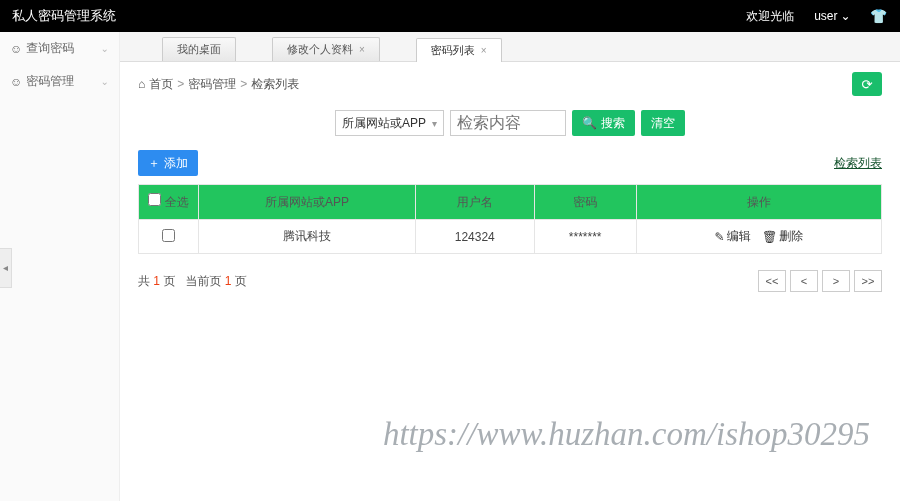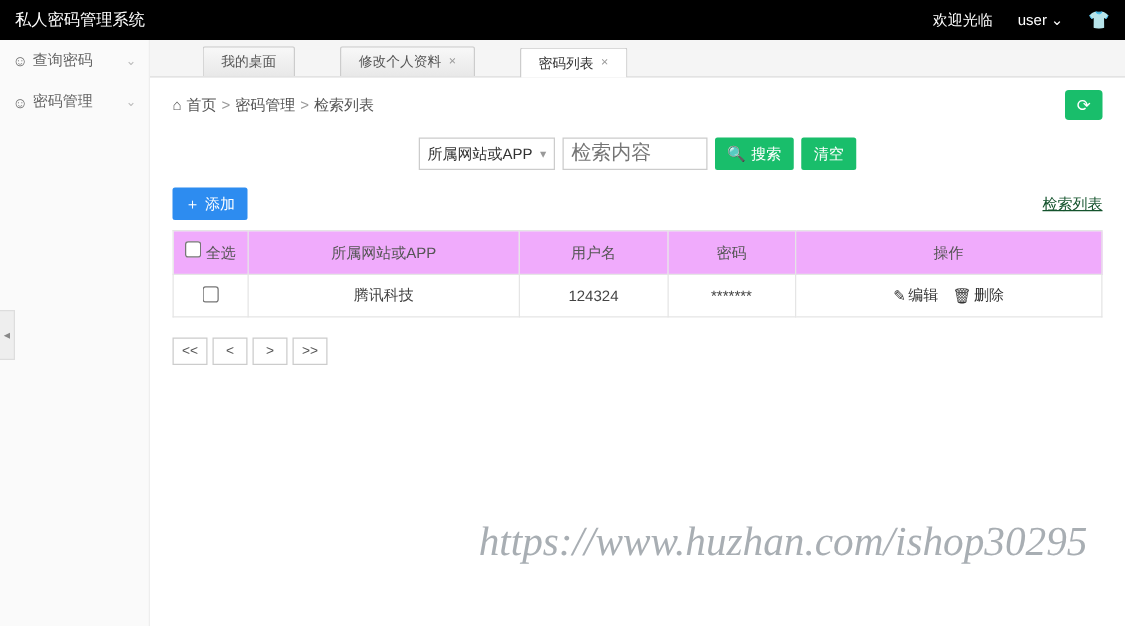--- a/index.html
+++ b/index.html
@@ -28,21 +28,21 @@
 .select { border:1px solid #ccc; height:26px; padding:0 6px; font-size:12px; display:inline-flex; align-items:center; gap:6px; cursor:pointer; background:#fff; }
 .select .caret{ color:#999; font-size:10px; }
 .input { border:1px solid #ccc; height:26px; padding:0 6px; font-size:16px; width:116px; outline:none; }
 .btn { border:none; height:26px; padding:0 10px; font-size:12px; color:#fff; border-radius:2px; cursor:pointer; display:inline-flex; align-items:center; gap:4px; }
 .btn-green { background:#19be6b; }
 .btn-blue { background:#2d8cf0; }
 .list-head { display:flex; justify-content:space-between; align-items:center; margin-bottom:8px; }
 .list-title { color:#14532d; font-size:12px;text-decoration:underline; }
 .table { width:100%; border-collapse: collapse; border:1px solid #e5e5e5; }
 .table th, .table td { border:1px solid #e5e5e5; padding:8px 6px; text-align:center; font-size:12px; font-weight:normal; }
-.table th { background:#f0abfc; color:#555; }
+.table th { background:#22c55e; color:#555; }
 .table td { color:#444; }
 .checkbox { width:13px; height:13px; }
 .action-link { color:#333; cursor:pointer; display:inline-flex; align-items:center; gap:2px; margin:0 4px; }
 .pager-row { display:flex; justify-content:space-between; align-items:center; margin-top:16px; font-size:12px; color:#555; }
 .pager { display:flex; gap:4px; }
 .pager button { border:1px solid #ccc; background:#fff; height:22px; min-width:28px; font-size:11px; color:#555; cursor:pointer; padding:0 6px; }
 .red { color:#ed4014; }
 .collapse-handle { position:absolute; left:0; top:50%; transform:translateY(-50%); width:12px; height:40px; background:#eee; border:1px solid #ddd; border-left:none; display:flex; align-items:center; justify-content:center; font-size:10px; color:#888; cursor:pointer; }
 .watermark { position:absolute; bottom:50px; right:30px; font-size:33px; color:#9aa0a6; font-style:italic; font-family: Georgia, serif; pointer-events:none; opacity:0.85; }
 </style>
@@ -156,20 +156,28 @@
               <span class="action-link">
                   <span>🗑</span>
                   <span>删除</span>
                 </span>
             </td>
           </tr>
         </tbody>
       </table>
 
       <div class="pager-row">
+        <div>
+          <span>共</span>
+          <span class="red">1</span>
+          <span>页</span>&nbsp;&nbsp;
+          <span>当前页</span>
+          <span class="red">1</span>
+          <span>页</span>
+        </div>
         <div class="pager">
           <button>&lt;&lt;</button>
           <button>&lt;</button>
           <button>&gt;</button>
           <button>&gt;&gt;</button>
         </div>
       </div>
 
       <div class="watermark">https://www.huzhan.com/ishop30295</div>
     </div>

